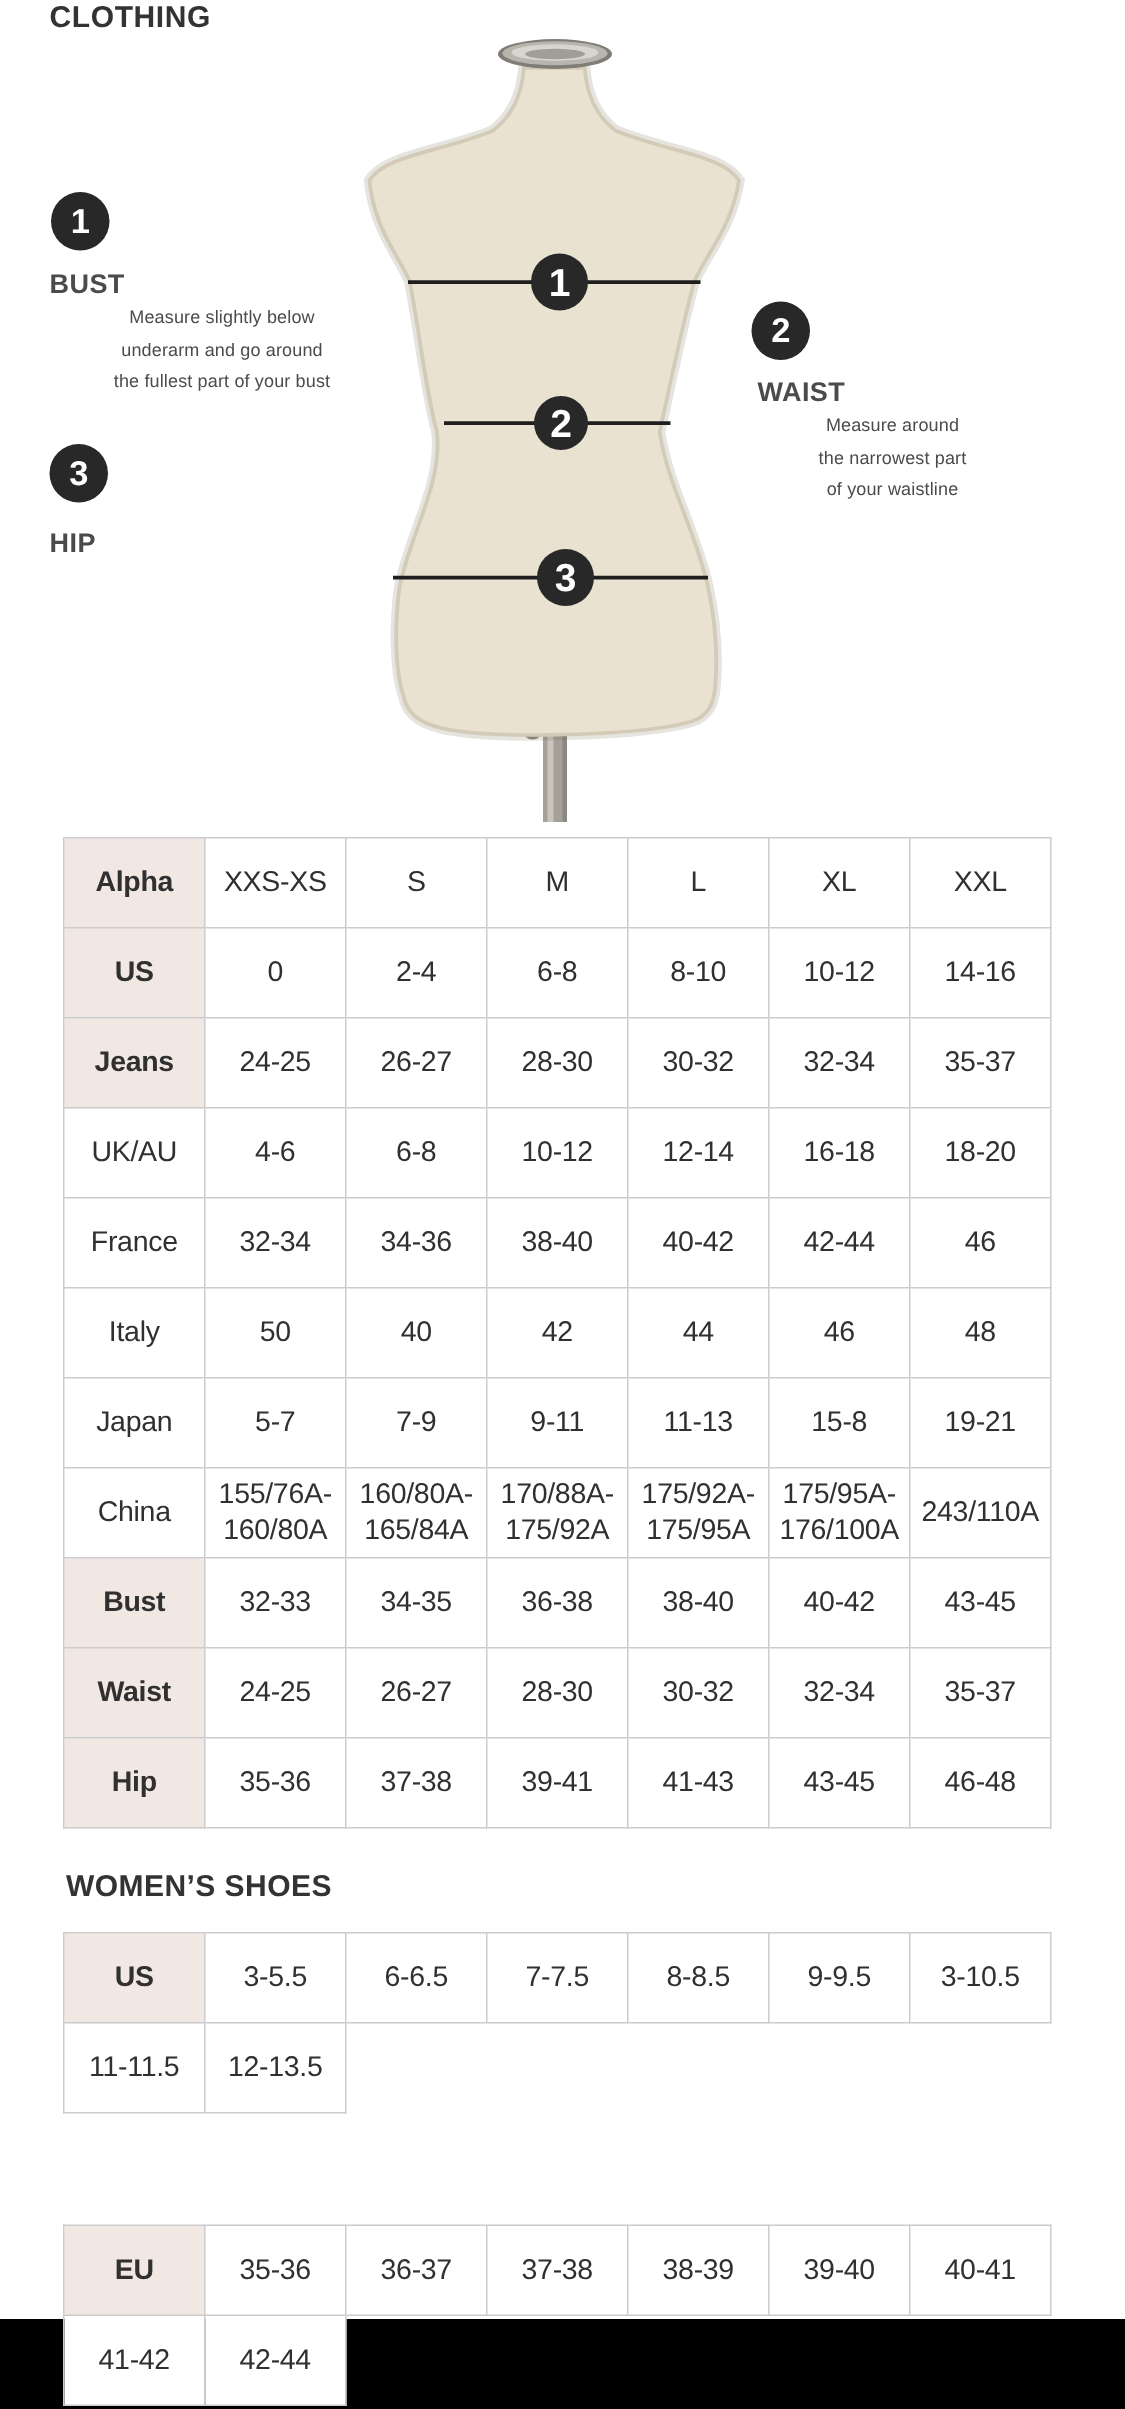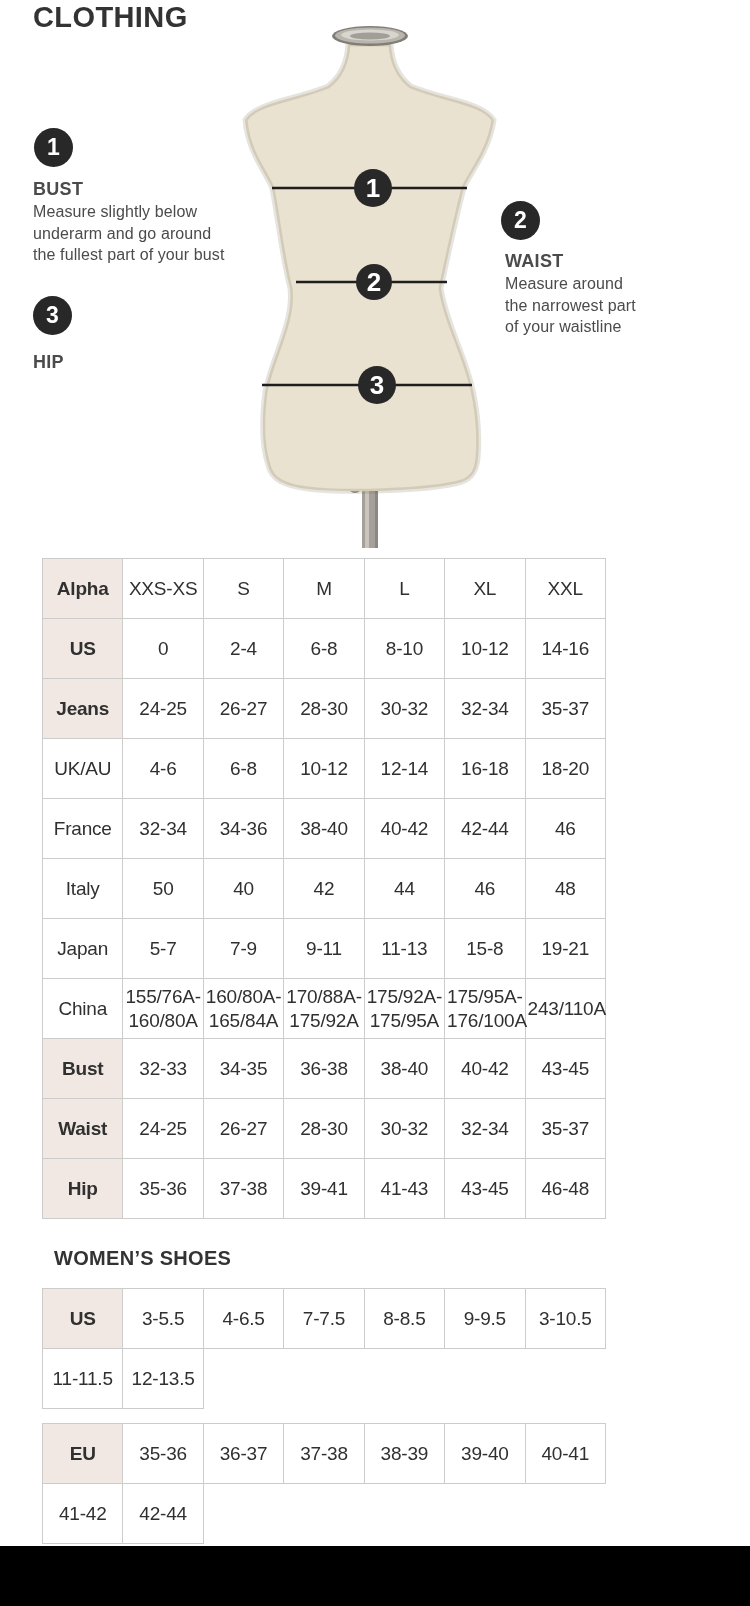--- a/index.html
+++ b/index.html
@@ -2,57 +2,57 @@
 <html style="--heading-text: #333333; --body-text: #4b4b4b; --table-text: #303030; --table-border: #cccccc; --header-cell-bg: #f1e8e3; --step-circle: #282828; --step-number: #ffffff; --mannequin-cream: #eae2d0; --photo-bg: #ffffff; --footer-band: #000000;"><head>
 <meta charset="utf-8">
 <style>
   html,body{margin:0;padding:0;background:#fff;}
   .page{
     position:relative;width:750px;height:1606px;overflow:hidden;background:#fff;
     font-family:"Liberation Sans",sans-serif;
   }
   .title{
     position:absolute;left:33px;top:1px;
-    font-size:29px;font-weight:bold;letter-spacing:.4px;color:var(--heading-text);
+    font-size:20px;font-weight:bold;letter-spacing:.4px;color:var(--heading-text);
   }
   .figure{
     position:absolute;left:232px;top:24px;width:278px;height:524px;
     background:var(--photo-bg);z-index:1;
   }
   .torso{fill:var(--mannequin-cream);}
   .torso-shade{fill:none;stroke:rgba(96,84,54,.16);stroke-width:5;}
   .measure-line{stroke:#1e1e1e;stroke-width:2.5;}
   .svg-step-circle{fill:var(--step-circle);}
   .svg-step-num{fill:var(--step-number);font-family:"Liberation Sans",sans-serif;font-size:26px;font-weight:bold;text-anchor:middle;}
   .step-circle{
     position:absolute;width:39px;height:39px;border-radius:50%;
     background:var(--step-circle);color:var(--step-number);
     display:flex;align-items:center;justify-content:center;
     font-size:23px;font-weight:bold;z-index:3;
   }
   .anno{position:absolute;z-index:3;}
   .anno-label{font-size:18px;line-height:24px;font-weight:bold;letter-spacing:.3px;color:var(--body-text);}
-  .anno-text{font-size:16px;line-height:21.5px;letter-spacing:.1px;color:var(--body-text);}
+  .anno-text{font-size:12px;line-height:21.5px;letter-spacing:.1px;color:var(--body-text);text-align:center;}
   .size-table{
-    position:absolute;left:42px;width:564px;
+    position:absolute;left:42px;width:659px;
     border-collapse:collapse;table-layout:fixed;z-index:2;
   }
   .size-table td{
     border:1px solid var(--table-border);background:#fff;
     height:59px;text-align:center;vertical-align:middle;
     font-size:19px;line-height:1.22;color:var(--table-text);
     padding:0 2px;letter-spacing:-0.2px;
   }
   .size-table td.rowhead{background:var(--header-cell-bg);font-weight:bold;}
   #clothing-table{top:558px;}
   #shoes-us-table{top:1288px;}
-  #shoes-eu-table{top:1423px;}
+  #shoes-eu-table{top:1483px;}
   .shoes-heading{
     position:absolute;left:44px;top:1247px;
-    font-size:20px;font-weight:bold;letter-spacing:.3px;color:var(--heading-text);margin-left:10px;
+    font-size:20px;font-weight:bold;letter-spacing:.3px;color:var(--heading-text);
   }
   .footer-band{position:absolute;left:0;top:1546px;width:750px;height:60px;background:var(--footer-band);}
 </style>
 </head>
 <body>
 
 <div class="page">
 
   <div class="title">CLOTHING</div>
 
@@ -273,21 +273,21 @@
         <col>
         <col>
         <col>
         <col>
         <col>
       </colgroup>
     <tbody>
         <tr>
           <td class="rowhead">US</td>
           <td>3-5.5</td>
-          <td>4-6.5</td>
+          <td>6-6.5</td>
           <td>7-7.5</td>
           <td>8-8.5</td>
           <td>9-9.5</td>
           <td>3-10.5</td>
         </tr>
         <tr>
           <td>11-11.5</td>
           <td>12-13.5</td>
         </tr>
       </tbody>

